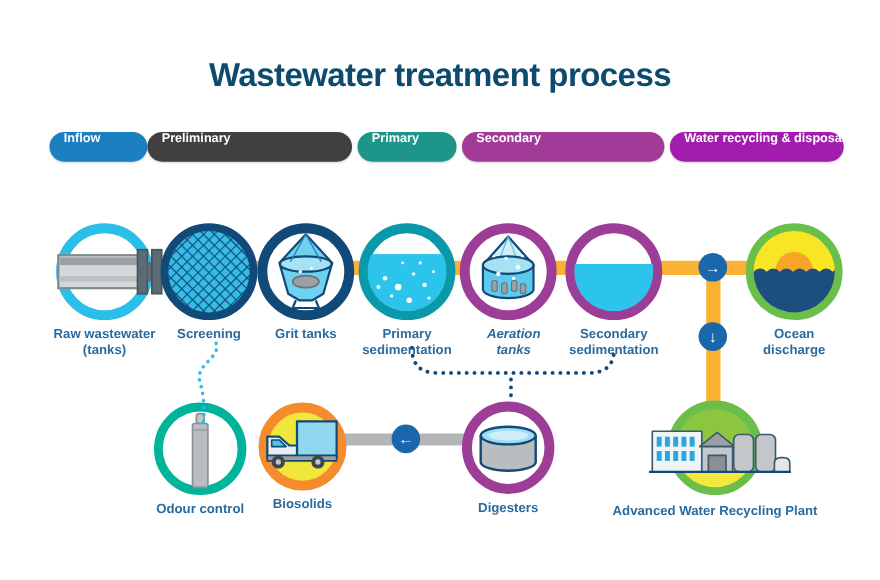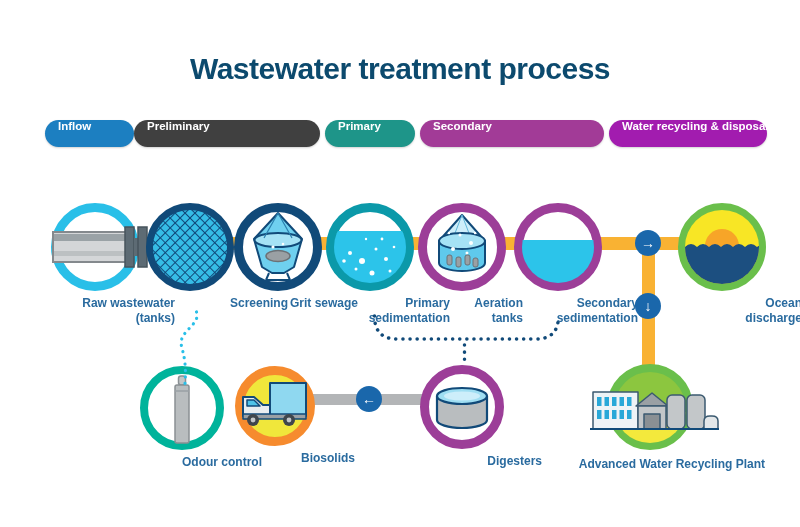--- a/index.html
+++ b/index.html
@@ -26,21 +26,21 @@
   #dotted-layer{position:absolute;left:0;top:0;z-index:3;pointer-events:none;}
   #badge-layer{position:absolute;left:0;top:0;width:800px;height:527px;z-index:4;pointer-events:none;}
   .stage{
     position:absolute;border-radius:50%;box-sizing:border-box;
   }
   .stage svg{
     position:absolute;left:50%;top:50%;transform:translate(-50%,-50%);
     overflow:visible;display:block;
   }
   .stage-label{
-    position:absolute;text-align:right;color:var(--label-color);
+    position:absolute;text-align:center;color:var(--label-color);
     font-size:12px;font-weight:bold;line-height:14.5px;
   }
   .badge{
     position:absolute;width:26px;height:26px;border-radius:50%;
     display:flex;align-items:center;justify-content:center;
     font-size:14px;font-weight:bold;line-height:1;
   }
 </style>
 </head>
 <body>
@@ -94,38 +94,38 @@
         <svg width="100" height="100" viewBox="-50 -50 100 100">
     <defs>
             <pattern id="meshpat" width="7" height="7" patternUnits="userSpaceOnUse" patternTransform="rotate(45)">
       <rect width="7" height="7" fill="#36bde6"></rect>
       <path d="M0 0 H7 M0 0 V7" stroke="#10497a" stroke-width="2"></path>
     </pattern>
           </defs>
     <circle cx="0" cy="0" r="37" fill="url(#meshpat)"></circle>
         </svg>
       </div>
-      <div class="stage-label" style="left: 110px; top: 296px; width: 160px; padding-left: 18px;">
+      <div class="stage-label" style="left: 110px; top: 296px; width: 160px;">
         <div>Screening</div>
       </div>
       <div class="stage" style="left: 234px; top: 203px; width: 88px; height: 88px; border: 9px solid rgb(17, 74, 121); background: rgb(255, 255, 255);">
         <svg width="100" height="100" viewBox="-50 -50 100 100">
     <g stroke="#114a79" stroke-width="2" stroke-linejoin="round">
       <path d="M0 -34 L24 -8 L16 20 L6 26 L-6 26 L-16 20 L-24 -8 Z" fill="#6fd0ef"></path>
       <ellipse cx="0" cy="-7" rx="23.5" ry="7" fill="#a5e2f5"></ellipse>
       <path d="M0 -34 L-14 -9 M0 -34 L14 -9" fill="none" stroke-width="1.2" stroke="#2a7fae"></path>
       <ellipse cx="0" cy="9" rx="12" ry="5.5" fill="#9aa0a4" stroke="#6b7176" stroke-width="1.5"></ellipse>
       <path d="M-9 26 L-12 33 M9 26 L12 33 M-12 33 H12" fill="none" stroke-width="2"></path>
       <circle cx="-5" cy="0" r="1.6" fill="#ffffff" stroke="none"></circle>
       <circle cx="5" cy="-3" r="1.3" fill="#ffffff" stroke="none"></circle>
     </g>
         </svg>
       </div>
       <div class="stage-label" style="left: 198px; top: 296px; width: 160px;">
-        <div>Grit sewage</div>
+        <div>Grit tanks</div>
       </div>
       <div class="stage" style="left: 326px; top: 203px; width: 88px; height: 88px; border: 9px solid rgb(11, 153, 169); background: rgb(255, 255, 255);">
         <svg width="100" height="100" viewBox="-50 -50 100 100">
     <defs>
             <clipPath id="clip-psed">
               <circle cx="0" cy="0" r="36"></circle>
             </clipPath>
           </defs>
     <g clip-path="url(#clip-psed)">
       <rect x="-36" y="-16" width="72" height="52" fill="#2cc4ea"></rect>
@@ -166,21 +166,21 @@
       </g>
       <g fill="#9aa0a4" stroke="#6b7176" stroke-width="1">
         <rect x="-15" y="8" width="5" height="10" rx="2"></rect>
               <rect x="-6" y="10" width="5" height="10" rx="2"></rect>
         <rect x="3" y="8" width="5" height="10" rx="2"></rect>
               <rect x="11" y="11" width="5" height="9" rx="2"></rect>
       </g>
     </g>
         </svg>
       </div>
-      <div class="stage-label" style="left: 363px; top: 296px; width: 160px;">
+      <div class="stage-label" style="left: 387px; top: 296px; width: 160px; font-style: italic;">
         <div>Aeration</div>
         <div>tanks</div>
       </div>
       <div class="stage" style="left: 514px; top: 203px; width: 88px; height: 88px; border: 9px solid rgb(156, 62, 152); background: rgb(255, 255, 255);">
         <svg width="100" height="100" viewBox="-50 -50 100 100">
     <defs>
             <clipPath id="clip-ssed">
               <circle cx="0" cy="0" r="36"></circle>
             </clipPath>
           </defs>

